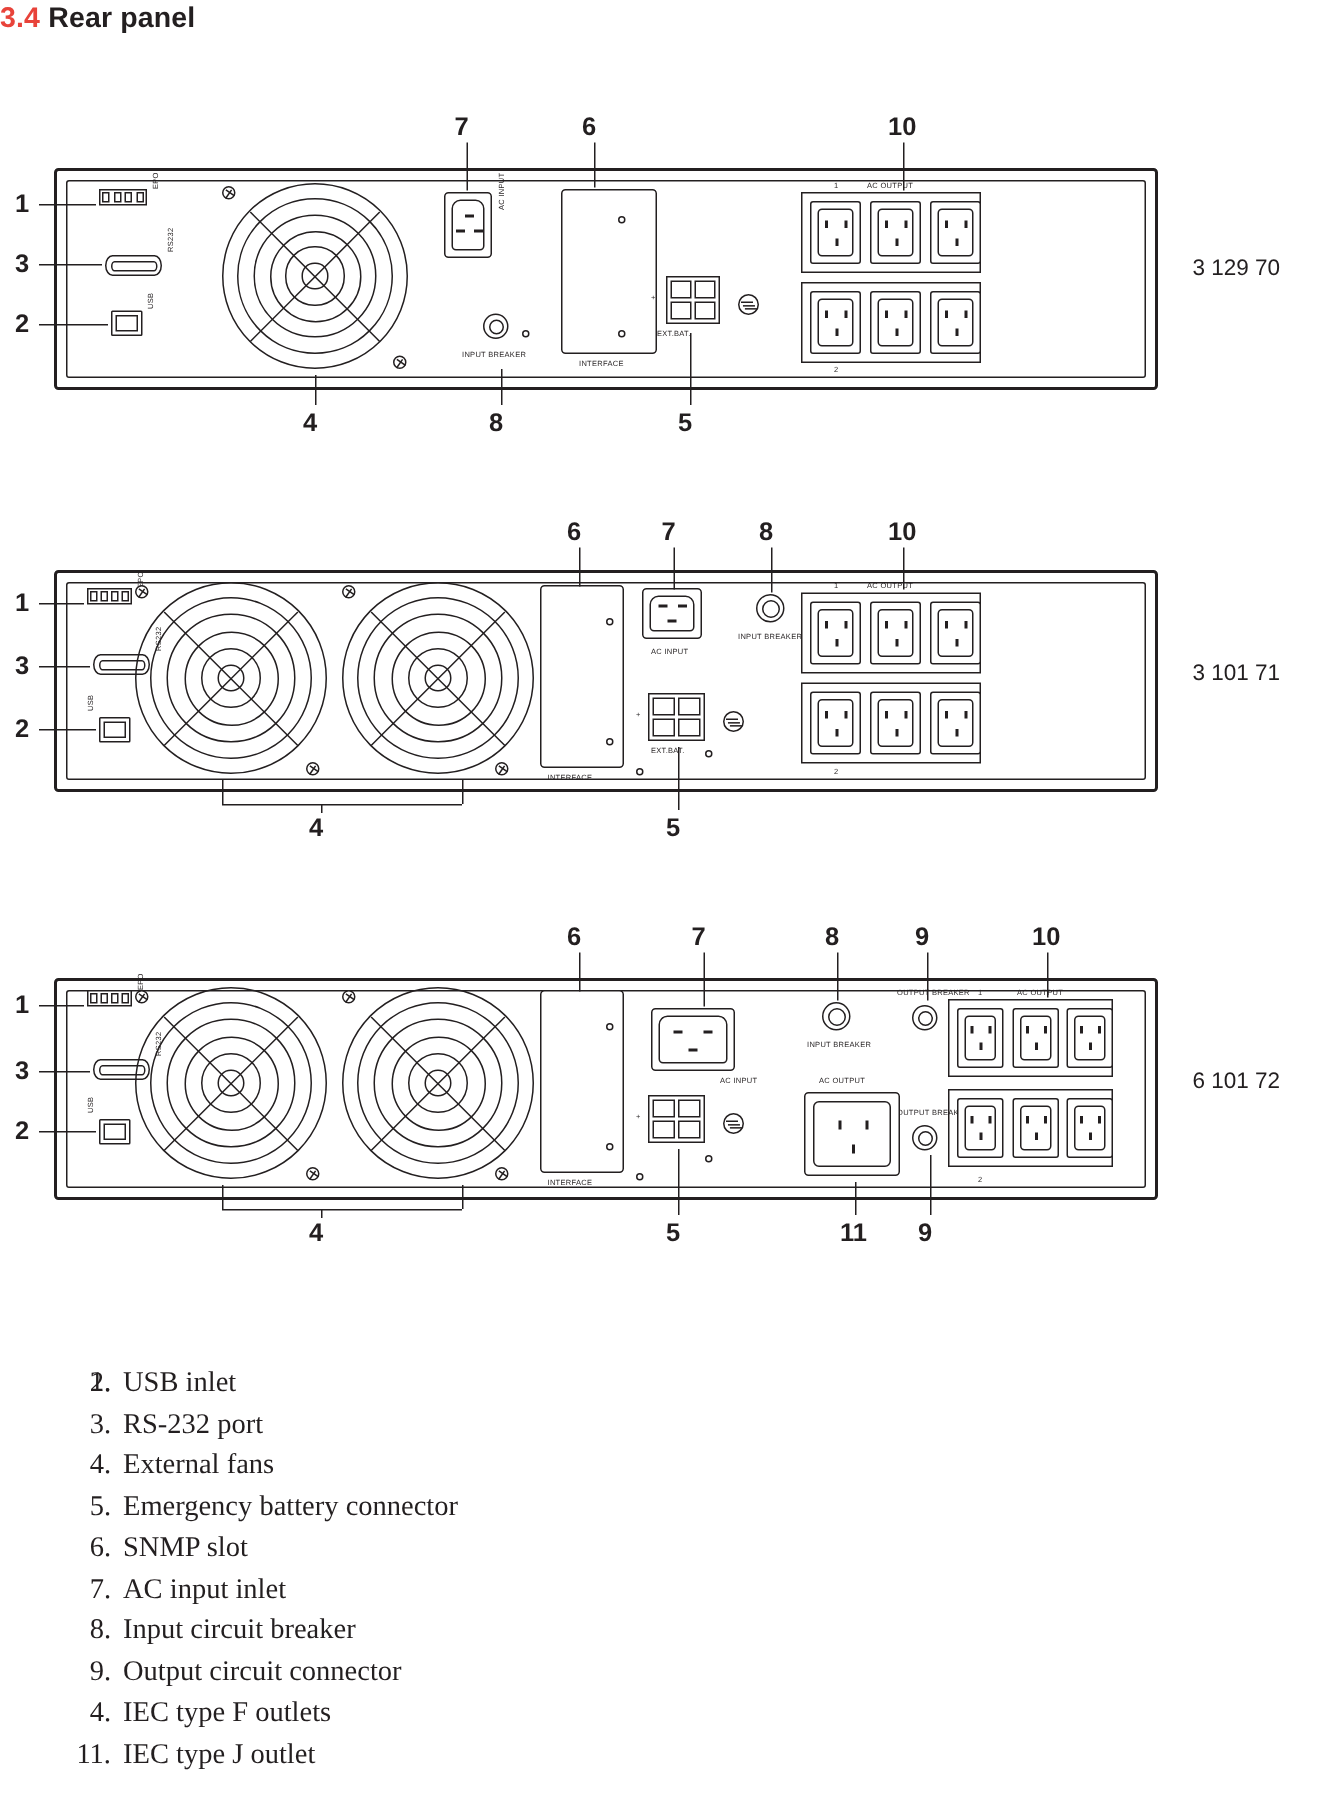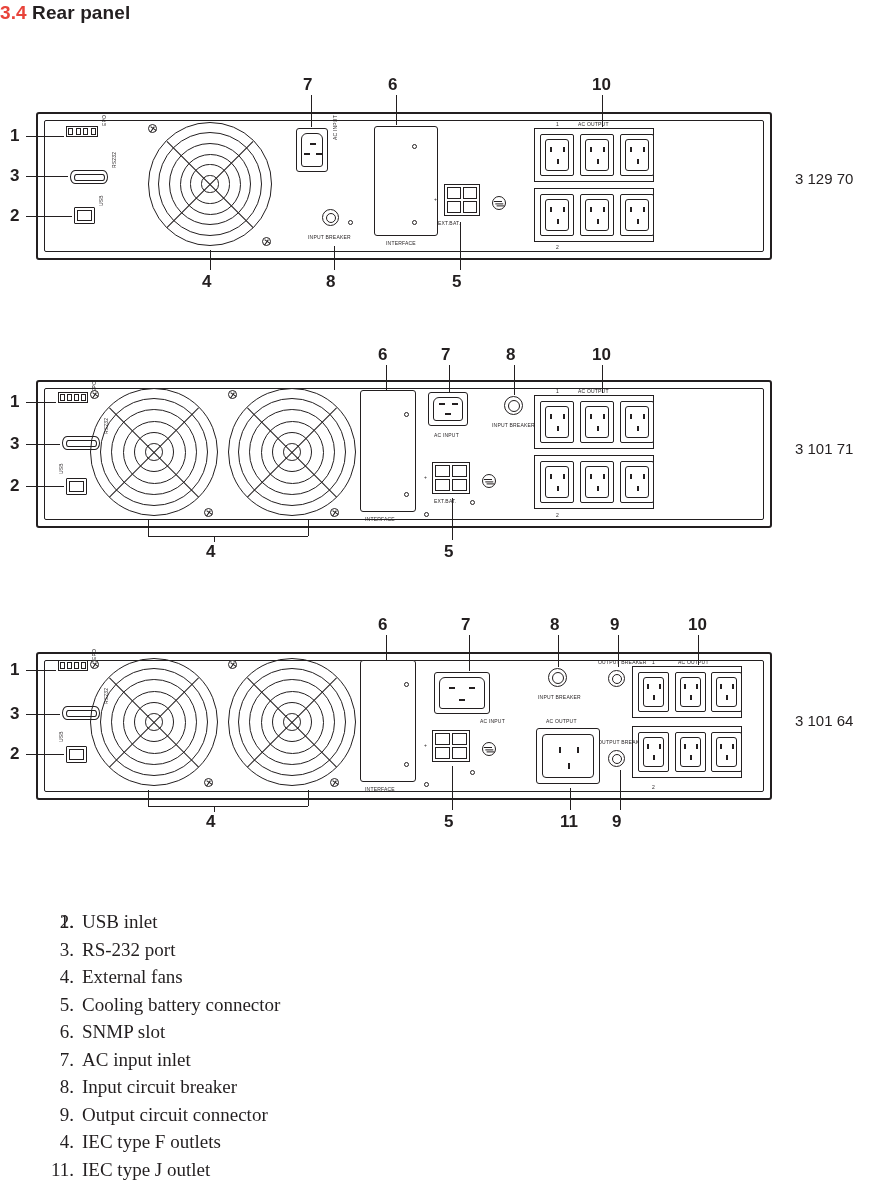--- a/index.html
+++ b/index.html
@@ -738,29 +738,29 @@
 
     <div class="callout" style="left:688px; top:615px;">10</div>
     <div class="lead v" style="left:698px; top:635px; height:30px;"></div>
 
     <div class="callout" style="left:560px; top:812px;">11</div>
     <div class="lead v" style="left:570px; top:788px; height:22px;"></div>
 
     <div class="callout" style="left:612px; top:812px;">9</div>
     <div class="lead v" style="left:620px; top:770px; height:40px;"></div>
 
-    <div class="partnum" style="left:795px; top:712px;">3 101 64</div>
+    <div class="partnum" style="left:795px; top:712px;">6 101 72</div>
   </div>
 
   <ul class="legend">
     <li><span class="n">1.</span></li>
     <li><span class="n">2.</span><span>USB inlet</span></li>
     <li><span class="n">3.</span><span>RS-232 port</span></li>
     <li><span class="n">4.</span><span>External fans</span></li>
-    <li><span class="n">5.</span><span>Cooling battery connector</span></li>
+    <li><span class="n">5.</span><span>Emergency battery connector</span></li>
     <li><span class="n">6.</span><span>SNMP slot</span></li>
     <li><span class="n">7.</span><span>AC input inlet</span></li>
     <li><span class="n">8.</span><span>Input circuit breaker</span></li>
     <li><span class="n">9.</span><span>Output circuit connector</span></li>
     <li><span class="n">4.</span><span>IEC type F outlets</span></li>
     <li><span class="n">11.</span><span>IEC type J outlet</span></li>
   </ul>
 
 </div>
 

